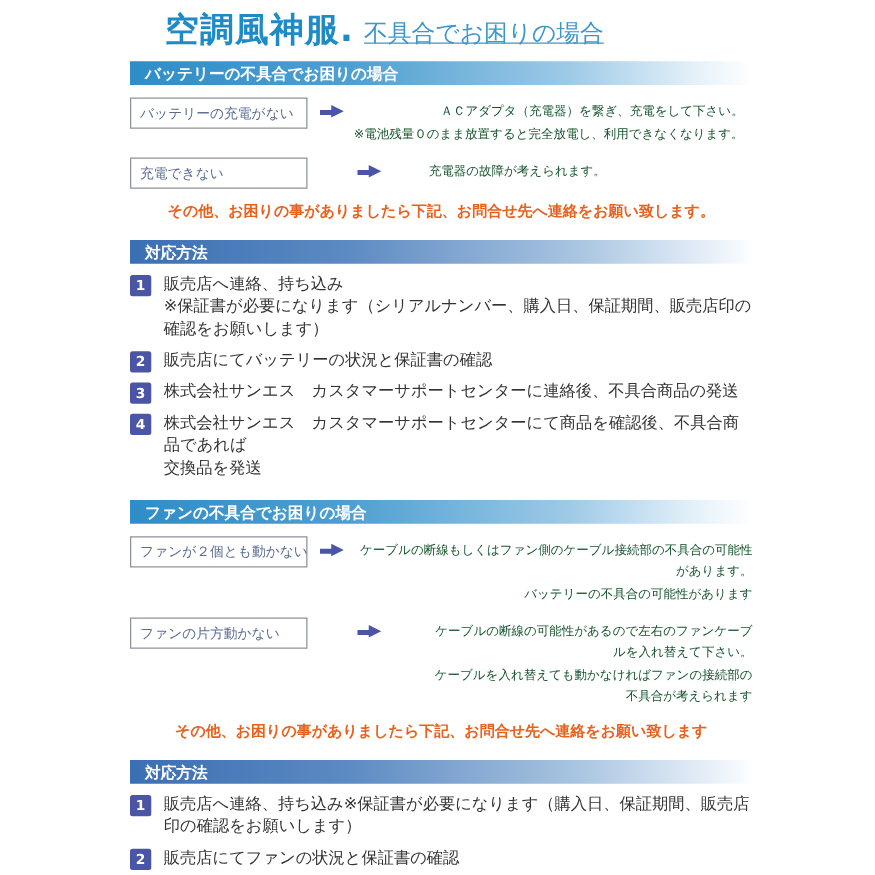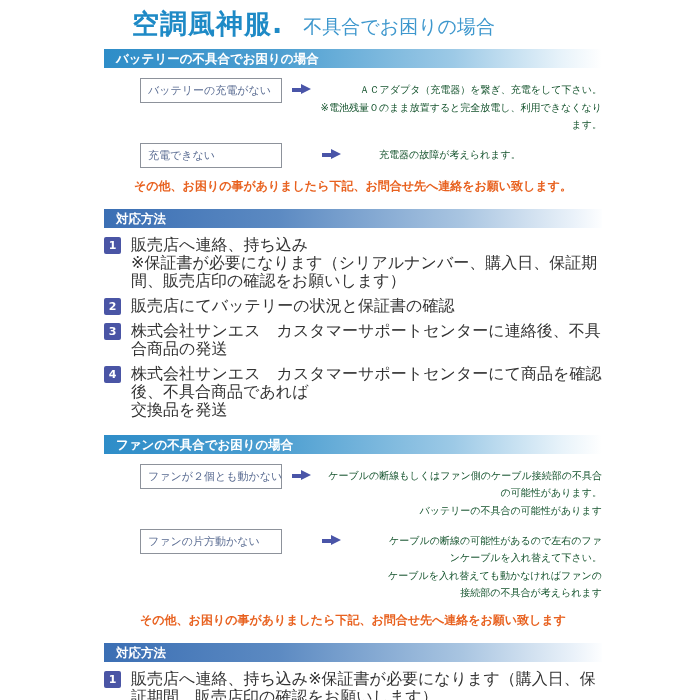--- a/index.html
+++ b/index.html
@@ -11,21 +11,21 @@
     overflow: hidden;
   }
   .content {
     position: absolute;
     left: 104px; top: 6px;
     width: 498px;
   }
   
   .title-row { display:flex; align-items:baseline; white-space:nowrap; }
   .logo { font-size:27px; font-weight:bold; color:#1e8ac6; letter-spacing:1px;margin-left:28px; }
-  .title-rest { font-size:19px; color:#3d97cd; margin-left:20px; }
+  .title-rest { font-size:19px; color:#3d97cd; margin-left:8px;text-decoration:underline; }
 
   
   .bar {
     height:19px; line-height:19px;
     color:#ffffff; font-size:12.5px; font-weight:bold;
     padding-left:12px; box-sizing:border-box;
   }
   .bar-cyan  { background: linear-gradient(90deg,#2e8dc8 0%,#4d9fd1 35%,#9cc9e6 70%,#e8f3fa 92%,#ffffff 100%); }
   .bar-steel { background: linear-gradient(90deg,#3b6fb4 0%,#5c8ac2 35%,#a9c5e1 72%,#e9f1f9 94%,#fdfeff 100%); }
   .bar1 { margin-top:7px; }
@@ -34,41 +34,41 @@
   .bar4 { margin-top:14px; }
 
   
   .qa-row { display:flex; align-items:flex-start; }
   .qa-row.first { margin-top:10px; }
   .qa-row.next  { margin-top:9px;gap:30px; }
   .symptom-box {
     min-width:142px; box-sizing:border-box;
     border:1px solid #8d929b; border-radius:0;
     padding:4px 7px; white-space:nowrap;
-    font-size:11px; color:#5a6c92; background:#fff;margin-left:36px;
+    font-size:11px; color:#5a6c92; background:#fff;
   }
   .arrow { position:relative; width:19px; height:11px; flex:0 0 19px; margin:6px 8px 0 10px; }
   .arrow .shaft { position:absolute; left:0; top:3.5px; width:10px; height:4px; background:#4a55a8; }
   .arrow .head  { position:absolute; left:9px; top:0; width:0; height:0;
                   border-left:10px solid #4a55a8; border-top:5.5px solid transparent; border-bottom:5.5px solid transparent; }
   .answer { font-size:10px; color:#14532d; line-height:17px; padding-top:3px;text-align:right; }
   .answer div { margin-bottom:1px; }
 
   
   .note { margin-top:10px; font-size:12px; font-weight:bold; color:#e8611f;text-align:center; }
 
   
   .steps { margin-top:8px; }
   .step { display:flex; align-items:flex-start; margin-bottom:7px; }
   .step-num {
     flex:0 0 17px; width:17px; height:17px; line-height:17px;
     background:#4a55a5; color:#ffffff; font-size:11px; font-weight:bold;
     text-align:center; border-radius:2px; margin-top:1px;
   }
-  .step-text { margin-left:10px; font-size:16px; color:#333333; line-height:18px; }
+  .step-text { margin-left:10px; font-size:13px; color:#333333; line-height:18px; }
 </style>
 </head>
 <body>
 
 <div class="page">
   <div class="content">
 
     <div class="title-row">
       <span class="logo">空調風神服.</span>
       <span class="title-rest">不具合でお困りの場合</span>

